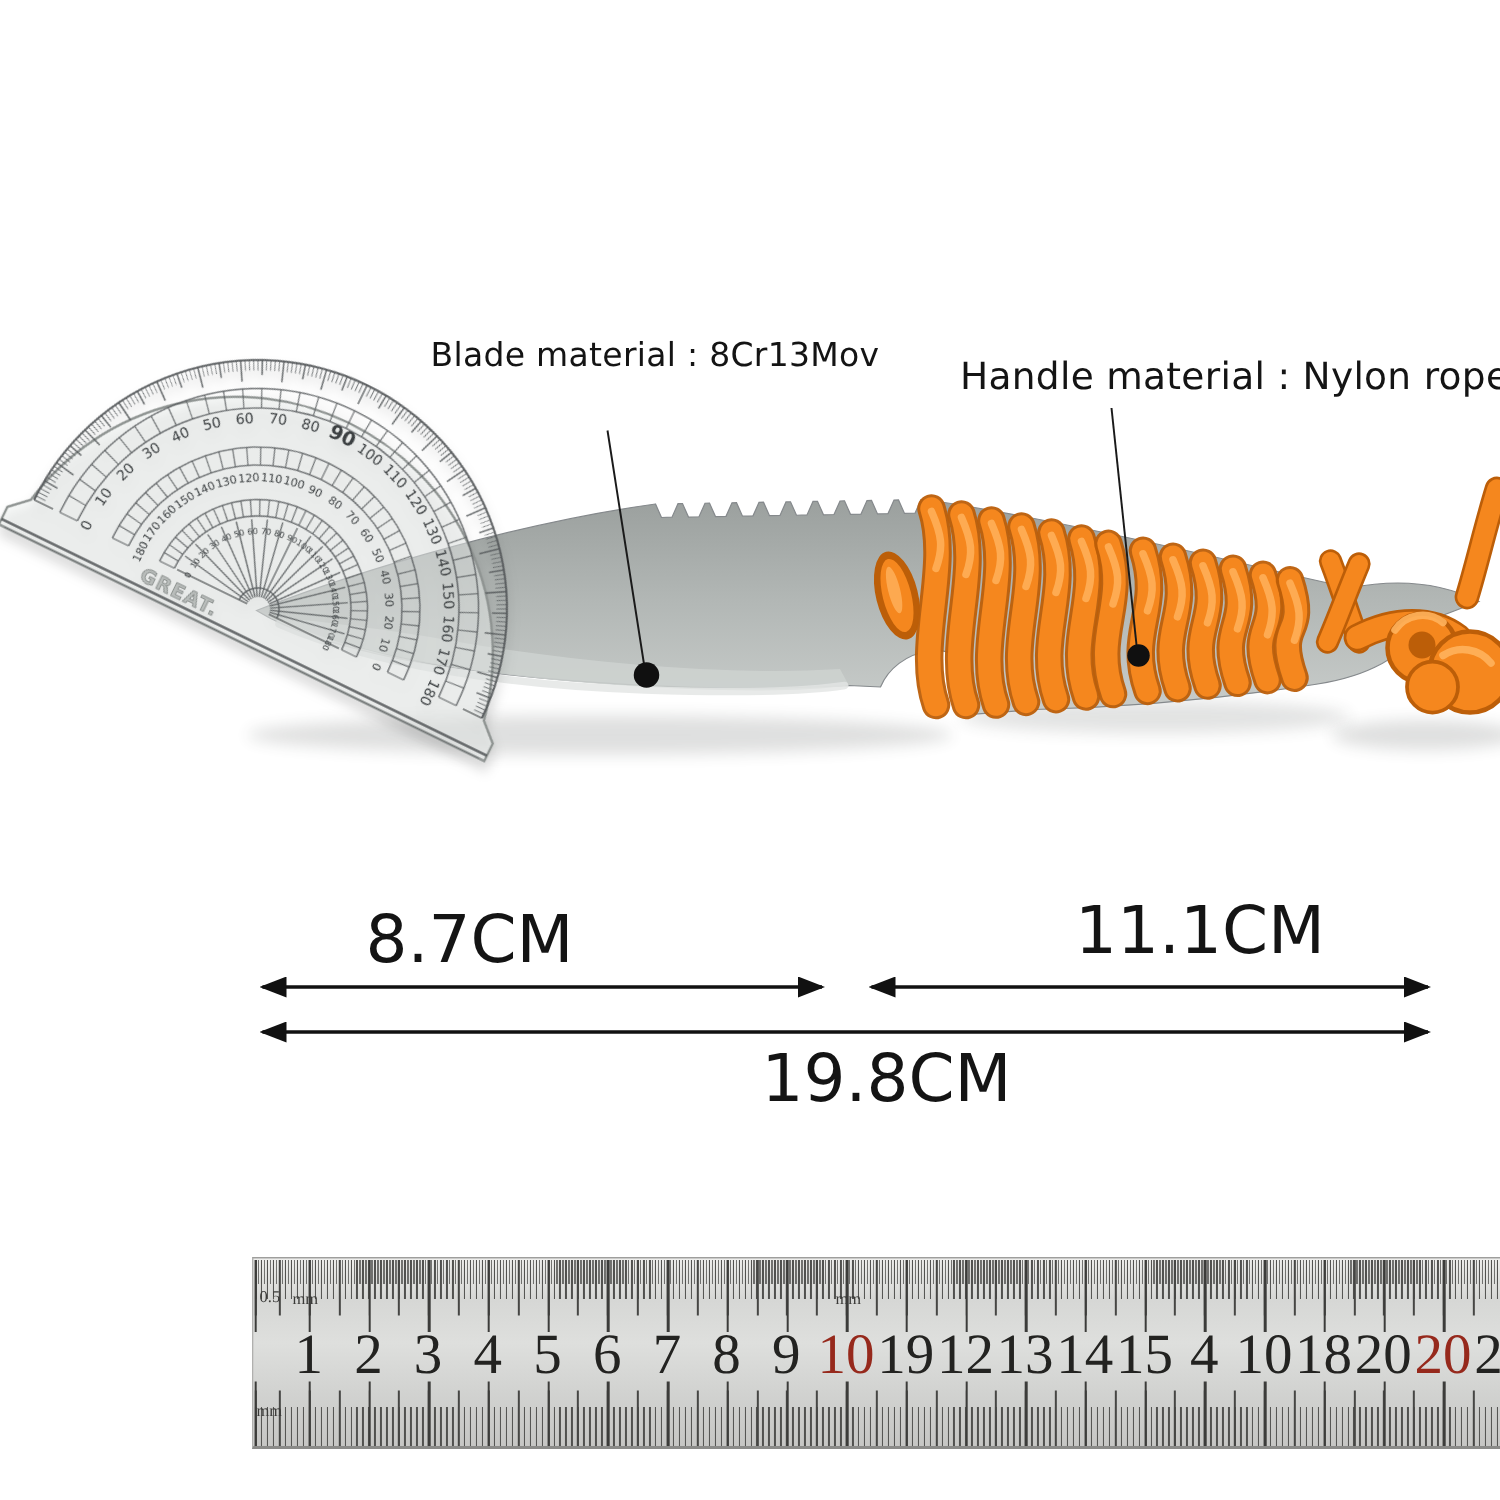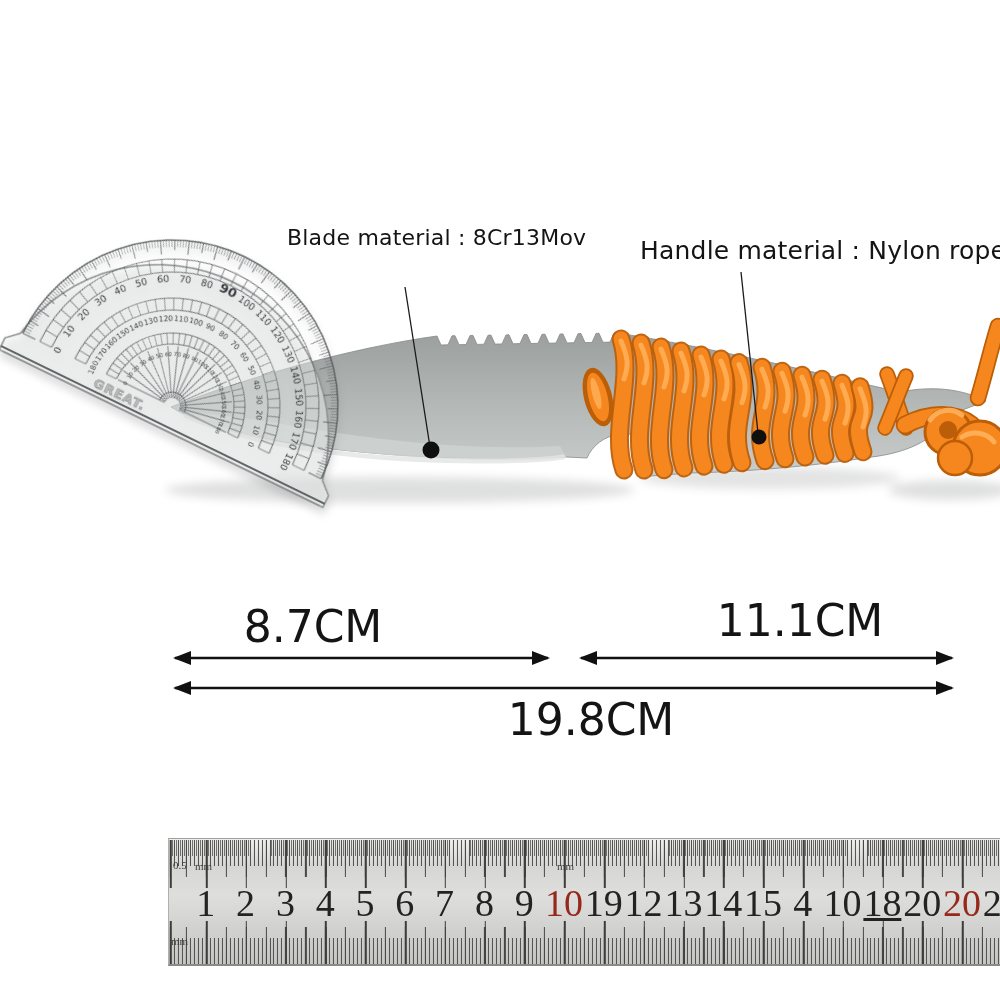--- a/index.html
+++ b/index.html
@@ -537,18 +537,18 @@
       <span class="rnum" style="left: 315.4px; color: rgb(35, 35, 33);">8</span>
       <span class="rnum" style="left: 355.2px; color: rgb(35, 35, 33);">9</span>
       <span class="rnum" style="left: 395px; color: rgb(150, 41, 28);">10</span>
       <span class="rnum" style="left: 434.8px; color: rgb(35, 35, 33);">19</span>
       <span class="rnum" style="left: 474.6px; color: rgb(35, 35, 33);">12</span>
       <span class="rnum" style="left: 514.4px; color: rgb(35, 35, 33);">13</span>
       <span class="rnum" style="left: 554.2px; color: rgb(35, 35, 33);">14</span>
       <span class="rnum" style="left: 594px; color: rgb(35, 35, 33); text-align: right;">15</span>
       <span class="rnum" style="left: 633.8px; color: rgb(35, 35, 33);">4</span>
       <span class="rnum" style="left: 673.6px; color: rgb(35, 35, 33);">10</span>
-      <span class="rnum" style="left: 713.4px; color: rgb(35, 35, 33); text-decoration: underline;">18</span>
+      <span class="rnum" style="left: 713.4px; color: rgb(35, 35, 33);">18</span>
       <span class="rnum" style="left: 753.2px; color: rgb(35, 35, 33);">20</span>
       <span class="rnum" style="left: 793px; color: rgb(150, 41, 28);">20</span>
       <span class="rnum" style="left: 832.8px; color: rgb(35, 35, 33);">21</span>
     </div>
 </div>
 
 </body></html>

